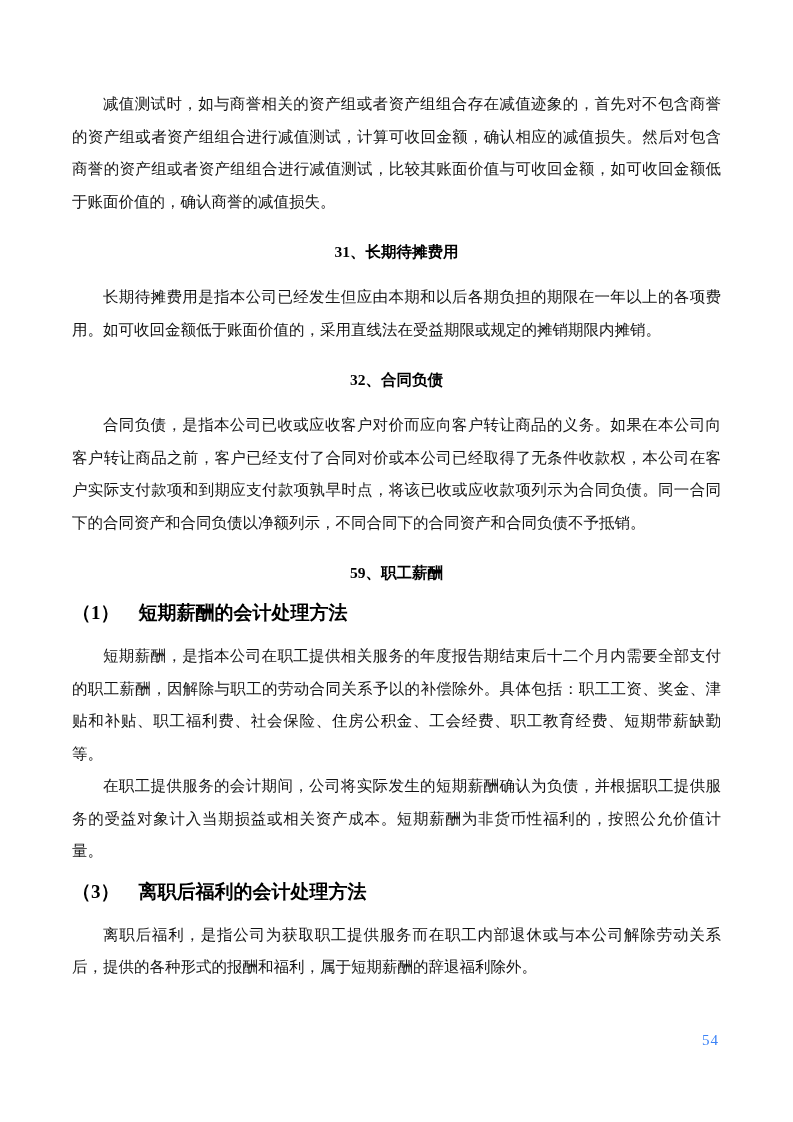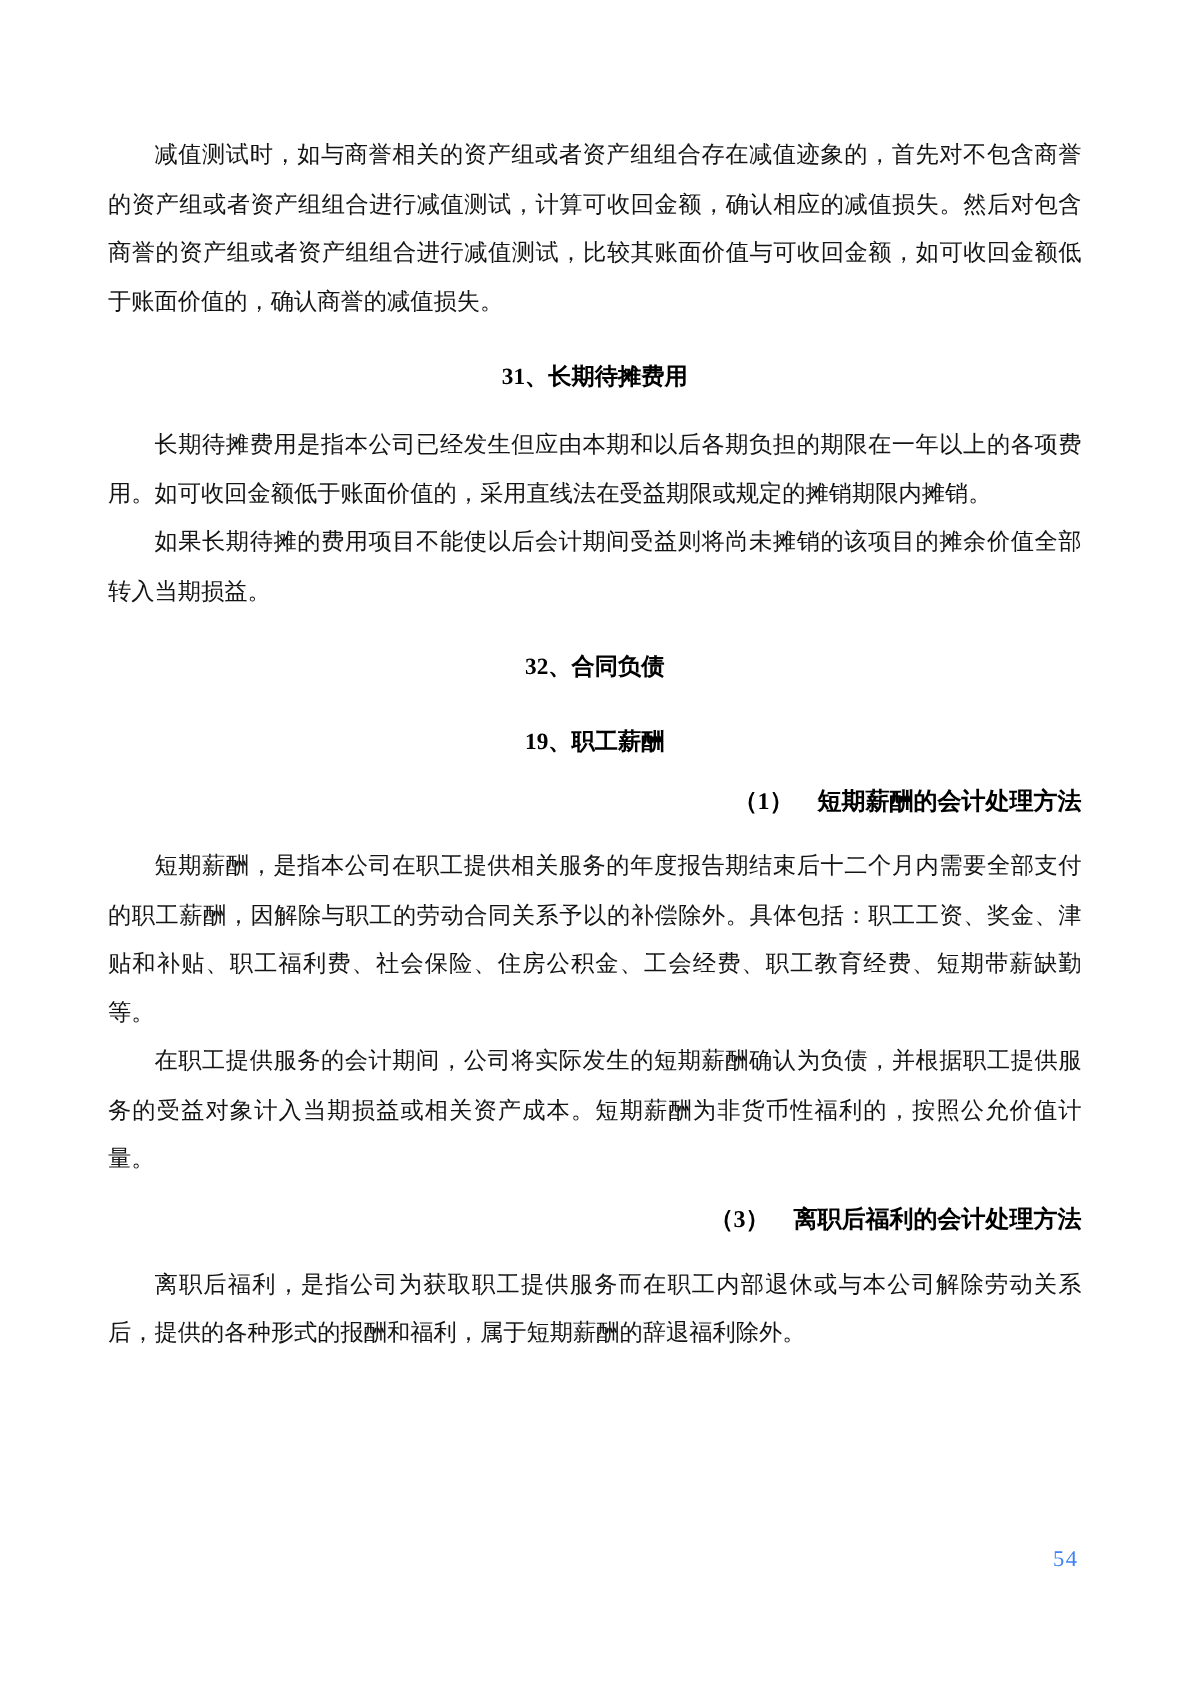--- a/index.html
+++ b/index.html
@@ -32,27 +32,27 @@
     font-size: 15.5px;
     line-height: 32px;
     font-weight: bold;
     color: #000000;
     margin-top: 18px;
     margin-bottom: 13px;
     text-align: center;
   }
   .heading.tight-bottom { margin-bottom: 4px; }
   .subheading {
-    font-size: 16px;
+    font-size: 19px;
     line-height: 32px;
     font-weight: bold;
     color: #000000;
     margin-top: 8px;
     margin-bottom: 11px;
-    text-align: right;
+    text-align: left;
   }
   .page-number {
     position: absolute;
     right: 74px;
     top: 1032px;
     font-size: 15px;
     color: #3b82f6;
     letter-spacing: 1px;
     margin-left: 41px;
   }
@@ -62,26 +62,26 @@
 
 <div class="page">
   <div class="content">
 
     <p class="para">减值测试时，如与商誉相关的资产组或者资产组组合存在减值迹象的，首先对不包含商誉的资产组或者资产组组合进行减值测试，计算可收回金额，确认相应的减值损失。然后对包含商誉的资产组或者资产组组合进行减值测试，比较其账面价值与可收回金额，如可收回金额低于账面价值的，确认商誉的减值损失。</p>
 
     <h3 class="heading">31、长期待摊费用</h3>
 
     <p class="para">长期待摊费用是指本公司已经发生但应由本期和以后各期负担的期限在一年以上的各项费用。如可收回金额低于账面价值的，采用直线法在受益期限或规定的摊销期限内摊销。</p>
 
-    <p class="para">如果长期待摊的费用项目不能使以后会计期间受益则将尚未摊销的该项目的摊余价值全部转入当期损益。</p>
 
     <h3 class="heading">32、合同负债</h3>
 
+    <p class="para">合同负债，是指本公司已收或应收客户对价而应向客户转让商品的义务。如果在本公司向客户转让商品之前，客户已经支付了合同对价或本公司已经取得了无条件收款权，本公司在客户实际支付款项和到期应支付款项孰早时点，将该已收或应收款项列示为合同负债。同一合同下的合同资产和合同负债以净额列示，不同合同下的合同资产和合同负债不予抵销。</p>
 
-    <h3 class="heading tight-bottom">19、职工薪酬</h3>
+    <h3 class="heading tight-bottom">59、职工薪酬</h3>
 
     <h4 class="subheading">（1）　短期薪酬的会计处理方法</h4>
 
     <p class="para">短期薪酬，是指本公司在职工提供相关服务的年度报告期结束后十二个月内需要全部支付的职工薪酬，因解除与职工的劳动合同关系予以的补偿除外。具体包括：职工工资、奖金、津贴和补贴、职工福利费、社会保险、住房公积金、工会经费、职工教育经费、短期带薪缺勤等。</p>
 
     <p class="para">在职工提供服务的会计期间，公司将实际发生的短期薪酬确认为负债，并根据职工提供服务的受益对象计入当期损益或相关资产成本。短期薪酬为非货币性福利的，按照公允价值计量。</p>
 
     <h4 class="subheading">（3）　离职后福利的会计处理方法</h4>
 
     <p class="para">离职后福利，是指公司为获取职工提供服务而在职工内部退休或与本公司解除劳动关系后，提供的各种形式的报酬和福利，属于短期薪酬的辞退福利除外。</p>

